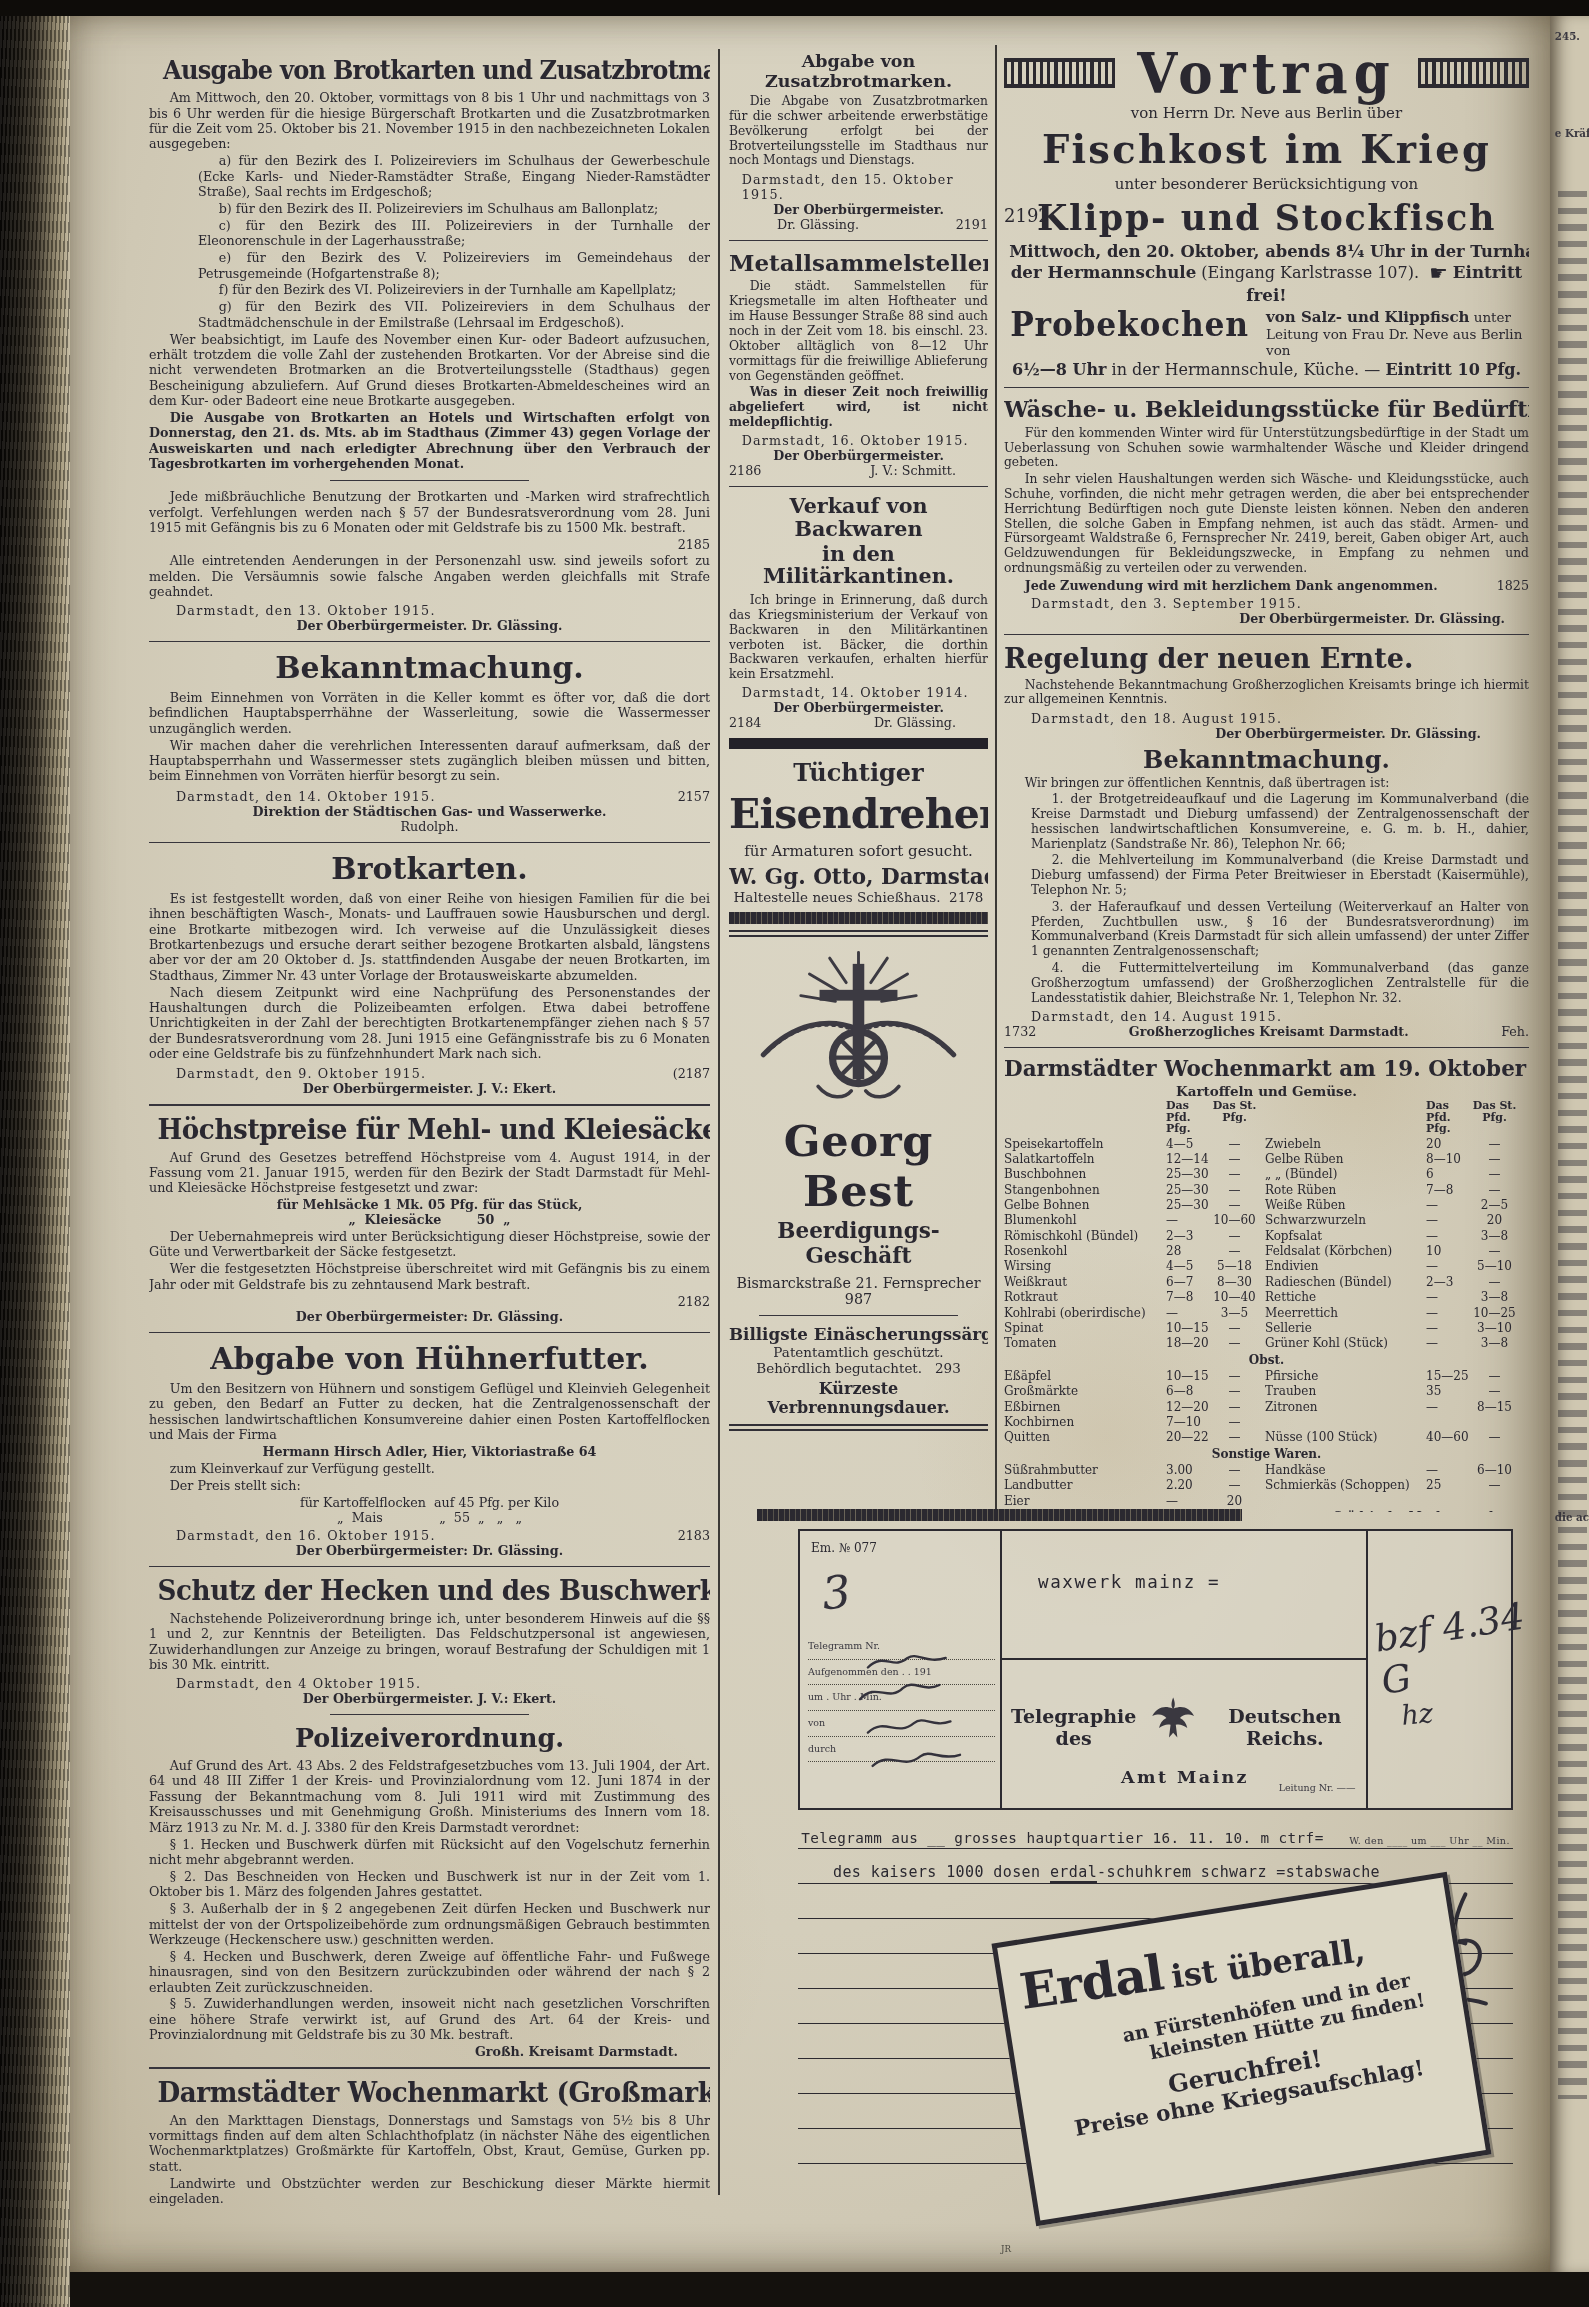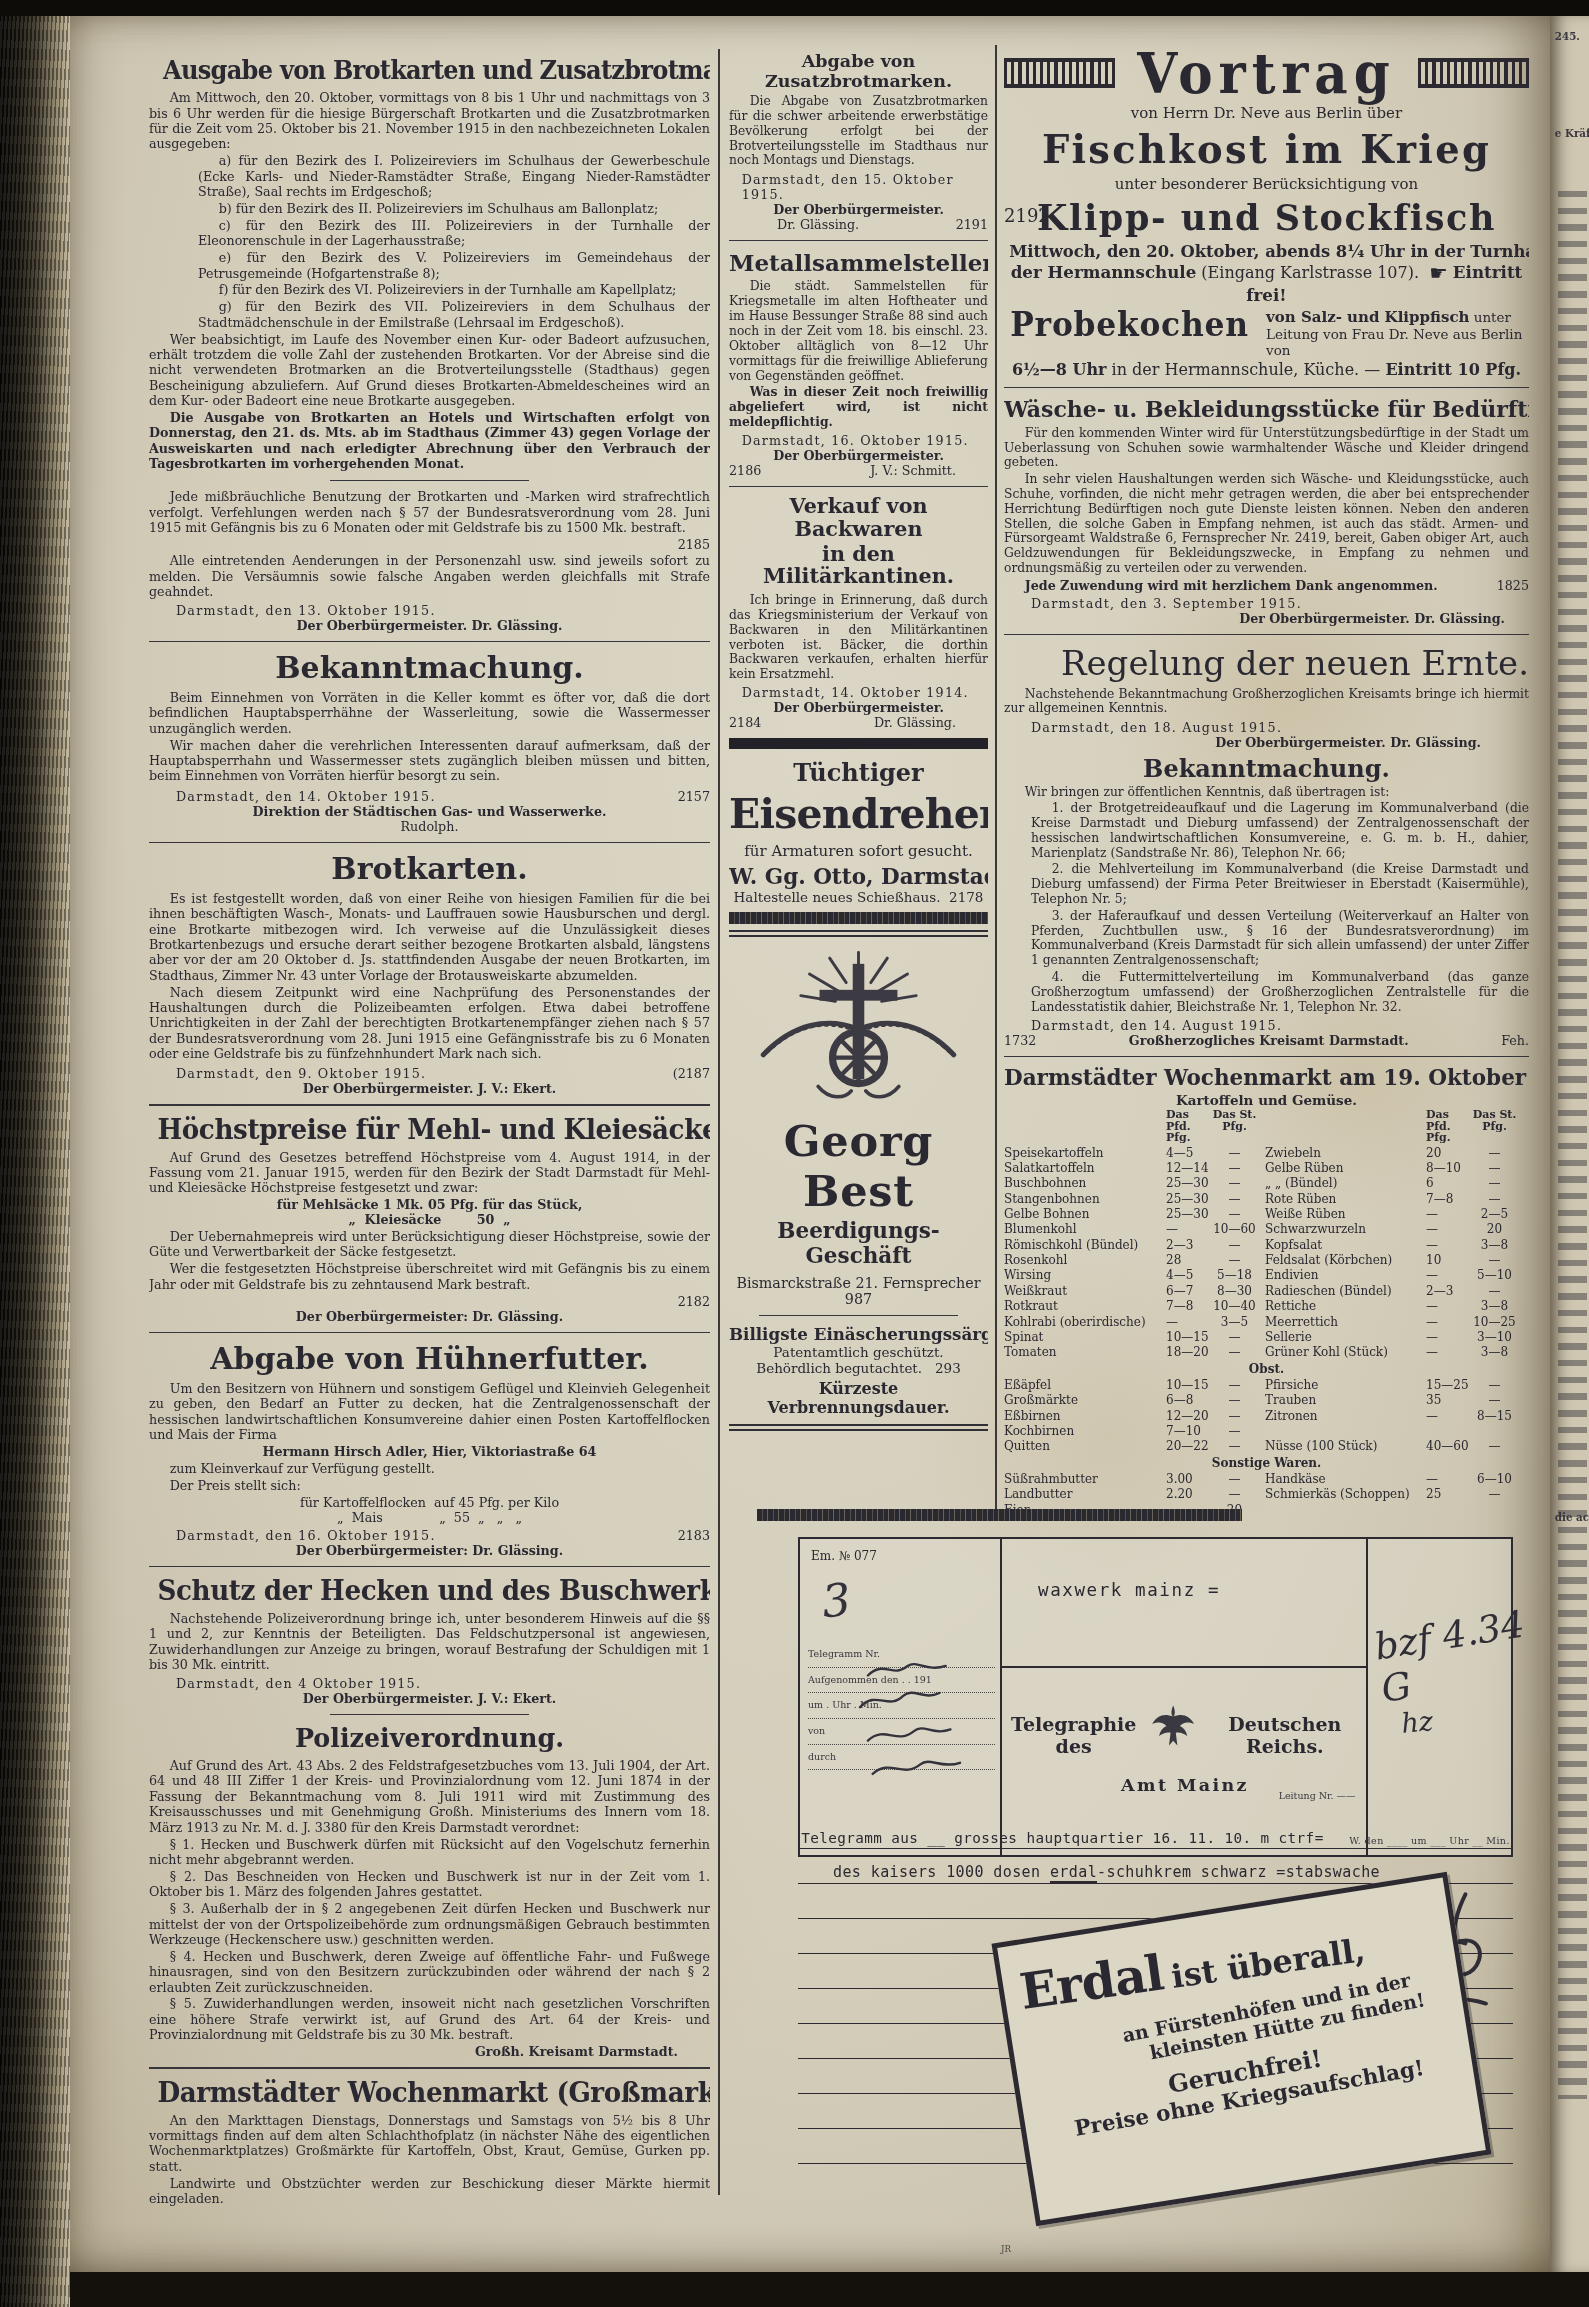--- a/index.html
+++ b/index.html
@@ -100,40 +100,40 @@
   .vwhen { font-size:16.7px; font-weight:bold; text-align:center; white-space:nowrap; transform:scaleX(.98); margin-top:3.2px; }
   .vwhere { font-size:16px; text-align:center; }
   .vwhere b { font-size:16.7px; }
   .vprobe-row { display:flex; align-items:flex-start; justify-content:center; gap:11px; margin-top:3.2px; }
   .vprobe { font-size:33px; font-weight:bold; letter-spacing:0.8px; line-height:1; transform:scaleX(.95); }
   .vprobe-side { font-size:13.5px; line-height:1.2; }
   .vprobe-side .b { font-weight:bold; font-size:15px; }
   .vbottom { font-size:16px; text-align:center; margin-top:1.6px; }
   .hand-ico { font-size:20.7px; vertical-align:-1.6px; }
   .hR1 { font-size:22px; font-weight:bold; text-align:center; white-space:nowrap; margin:4.8px 0 3.2px; }
-  .hR2 { font-size:34px; font-weight:normal; text-align:right; margin:6.4px 0 3.2px; }
+  .hR2 { font-size:27px; font-weight:bold; text-align:left; margin:6.4px 0 3.2px; }
   .hR3 { font-size:24px; font-weight:bold; text-align:center; margin:4.8px 0 1.6px; }
   .hR4 { font-size:21.5px; font-weight:bold; text-align:center; margin:6.4px 0 1.6px; white-space:nowrap; }
 
   
   .mtab { font-size:12px; margin-top:1.6px; }
   .mrow { display:flex; line-height:1.28; }
   .c-name { flex:0 0 162px; white-space:nowrap; overflow:hidden; }
   .c-name2 { flex:0 0 169px; padding-left:8px; white-space:nowrap; overflow:hidden; }
   .c-p { flex:0 0 46px; text-align:left; }
   .c-s { flex:0 0 45px; text-align:center; }
   .mhead { font-weight:bold; line-height:1.05; margin-bottom:1.6px; }
   .mhead .c-p, .mhead .c-s { font-size:11px; }
   .msec { font-weight:bold; text-align:center; margin:1.6px 0; }
   .msig { text-align:right; font-weight:bold; margin-top:1.6px; border-bottom:1.6px solid #37353c; padding-bottom:1.6px; }
   .msub { text-align:center; font-weight:bold; font-size:13.5px; }
 
   
   #adblock { position:absolute; left:757px; top:1509px; width:773px; height:763px; }
-  .tele { position:absolute; left:41px; top:28px; width:715px; height:320px; border:2.4px solid #2c2a30; background:rgba(222,217,203,.5); }
+  .tele { position:absolute; left:41px; top:20px; width:715px; height:281px; border:2.4px solid #2c2a30; background:rgba(222,217,203,.5); }
   .tele .vdiv1 { position:absolute; left:200px; top:0; width:1.6px; height:100%; background:#2c2a30; }
   .tele .vdiv2 { position:absolute; left:566px; top:0; width:2.4px; height:100%; background:#2c2a30; }
   .tele .hdiv  { position:absolute; left:200px; top:127px; width:368px; height:1.6px; background:#2c2a30; }
   .t-stamp { position:absolute; left:11px; top:9.5px; font-size:12px; }
   .t-hand3 { position:absolute; left:22px; top:35px; font-size:45px; font-style:italic; transform:rotate(-6deg); color:#33313a; }
   .t-addr { position:absolute; left:238px; top:41px; font-family:"DejaVu Sans Mono", monospace; font-size:17.5px; letter-spacing:1.6px; }
   .t-labels { position:absolute; left:8px; top:103px; width:187px; font-size:9.5px; line-height:2.6; color:#3a3840; }
   .t-labels .lab { border-bottom:0.8px dotted #4a4840; display:block; }
   .t-brand { position:absolute; left:208px; top:139px; width:354px; height:131px; text-align:center; }
   .t-brand .b1 { font-size:19px; font-weight:bold; display:inline-block; margin-top:29px; }

